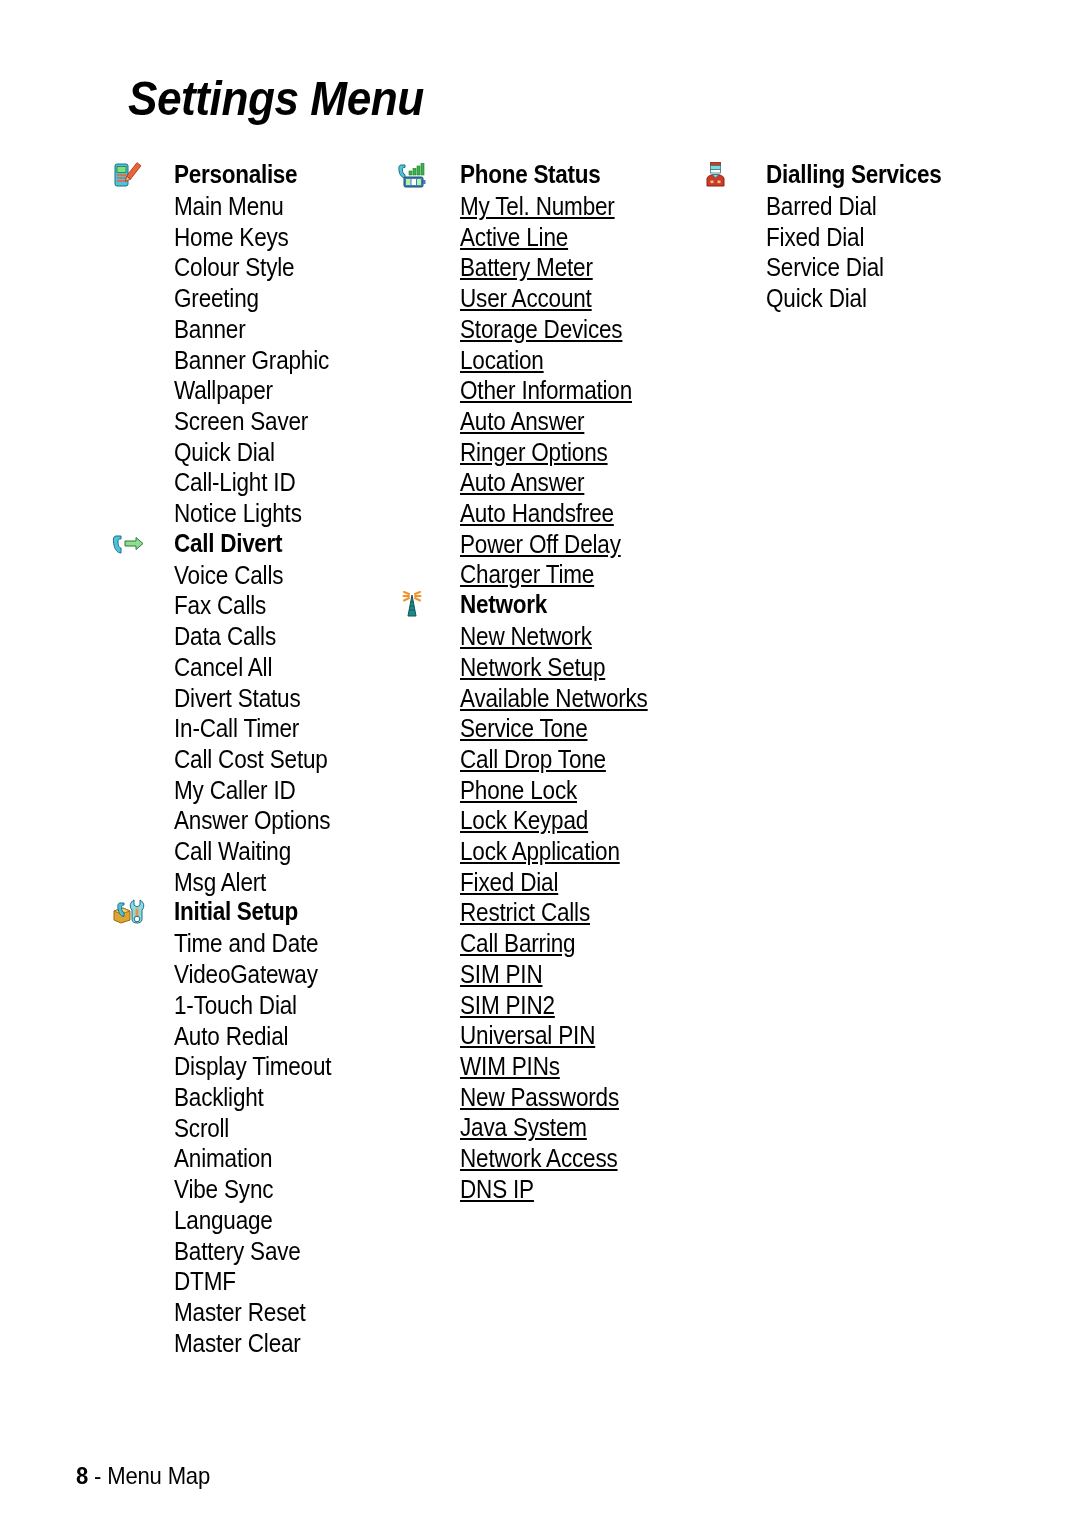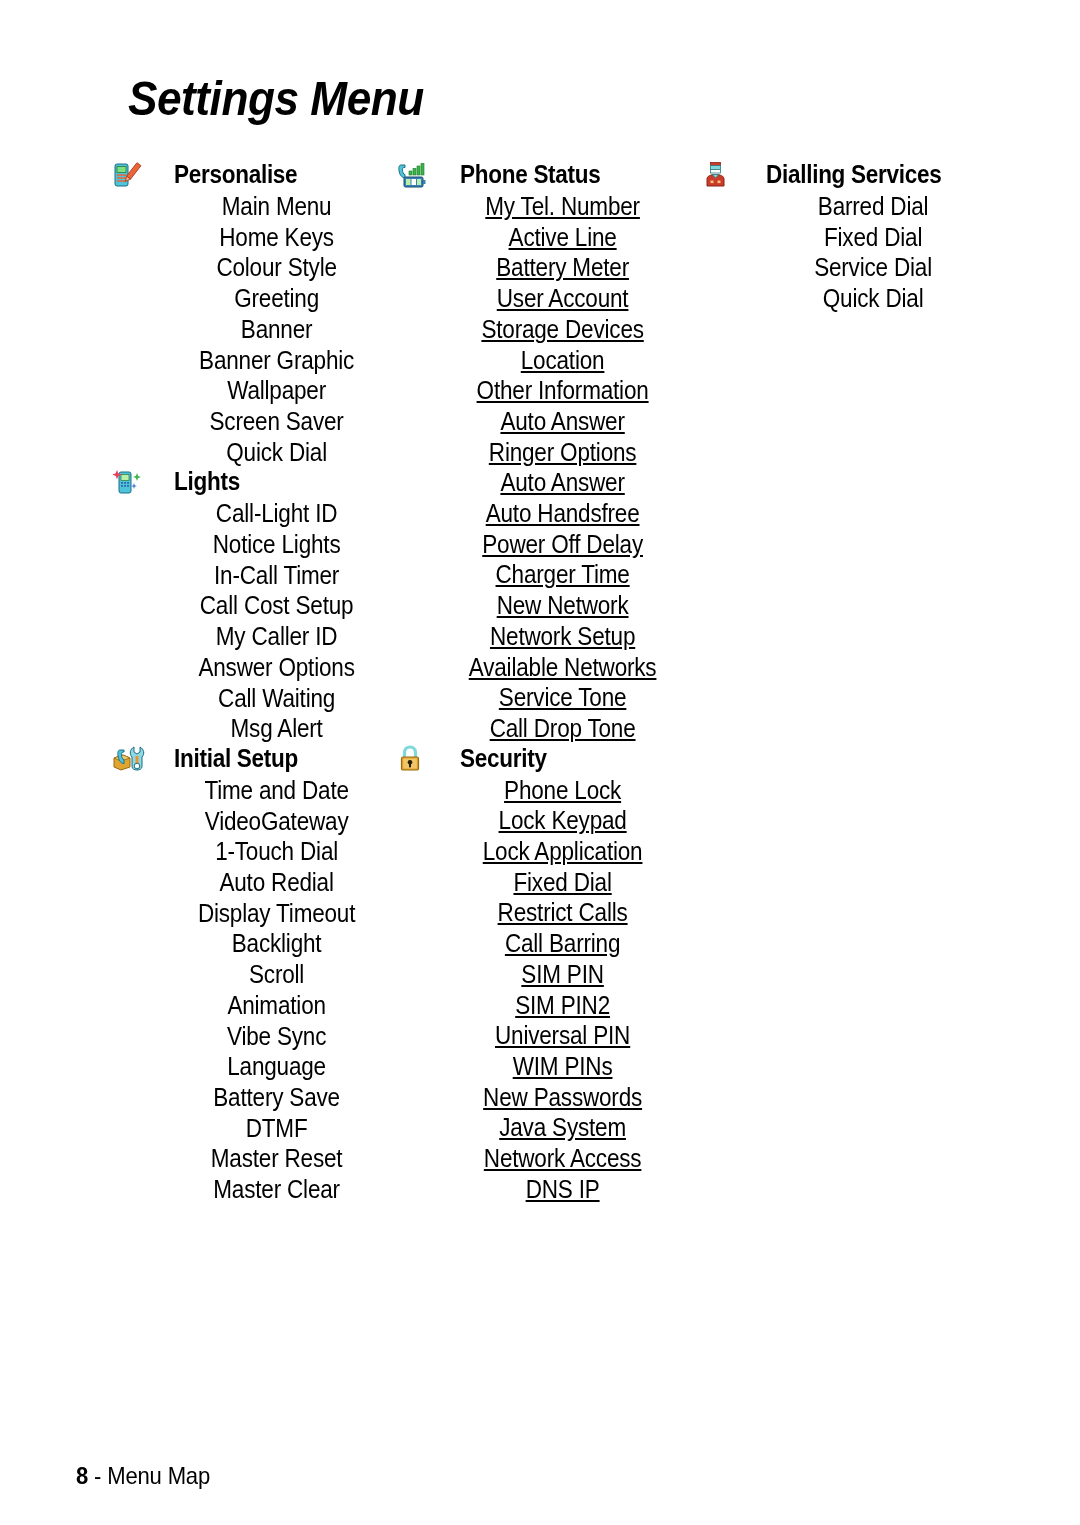--- a/index.html
+++ b/index.html
@@ -41,21 +41,20 @@
   
   #columns {
     position: absolute;
     left: 0;
     top: 160px;
     width: 1080px;
   }
   .column {
     position: absolute;
     top: 0;
-    text-align: center;
   }
   #col-0 { left: 112px; width: 290px; }
   #col-1 { left: 398px; width: 290px; text-decoration: underline; }
   #col-2 { left: 704px; width: 300px; }
 
   .section { position: relative; }
 
   .section-head {
     position: relative;
     height: 31px;
@@ -152,44 +151,40 @@
         <div class="item">Colour Style</div>
         <div class="item">Greeting</div>
         <div class="item">Banner</div>
         <div class="item">Banner Graphic</div>
         <div class="item">Wallpaper</div>
         <div class="item">Screen Saver</div>
         <div class="item">Quick Dial</div>
       </div>
 
       <div class="section">
-        <div class="section-head">
-          <span class="section-icon">
-            <svg width="36" height="28" viewBox="0 0 36 28">
-              <rect x="7" y="4" width="12" height="21" rx="2" fill="#4fc3d9" stroke="#1b6f86" stroke-width="1"></rect>
-              <rect x="9" y="6.5" width="8" height="6" fill="#b8f0a8" stroke="#2a7a3a" stroke-width="0.7"></rect>
-              <g fill="#2d6fae">
-                <rect x="9" y="14" width="2" height="1.8"></rect>
-                  <rect x="12" y="14" width="2" height="1.8"></rect>
-                  <rect x="15" y="14" width="2" height="1.8"></rect>
-                <rect x="9" y="17" width="2" height="1.8"></rect>
-                  <rect x="12" y="17" width="2" height="1.8"></rect>
-                  <rect x="15" y="17" width="2" height="1.8"></rect>
-              </g>
-              <polygon points="5,2 6.3,5.3 9.6,6.6 6.3,7.9 5,11.2 3.7,7.9 0.4,6.6 3.7,5.3" fill="#e8405a"></polygon>
-              <polygon points="25,5 26.1,7.9 29,9 26.1,10.1 25,13 23.9,10.1 21,9 23.9,7.9" fill="#3ab54a"></polygon>
-              <polygon points="22,15 22.8,17.2 25,18 22.8,18.8 22,21 21.2,18.8 19,18 21.2,17.2" fill="#4f7fd0"></polygon>
-            </svg>
-          </span>
-          <span class="section-title">Lights</span>
-        </div>
         <div class="item">Call-Light ID</div>
         <div class="item">Notice Lights</div>
       </div>
 
+      <div class="section">
+        <div class="section-head">
+          <span class="section-icon">
+            <svg width="36" height="28" viewBox="0 0 36 28">
+              <path d="M4 6 C1 6 1 11 2 15 C3 20 6 23 9 23 L9 18 C7 18 6 15 6 12 C6 9 7 9 9 9 L9 6 Z" fill="#4fc3d9" stroke="#1b6f86" stroke-width="1"></path>
+              <path d="M13 11 L24 11 L24 7.5 L31 13.5 L24 19.5 L24 16 L13 16 Z" fill="#8fdd8f" stroke="#2a7a3a" stroke-width="1"></path>
+            </svg>
+          </span>
+          <span class="section-title">Call Divert</span>
+        </div>
+        <div class="item">Voice Calls</div>
+        <div class="item">Fax Calls</div>
+        <div class="item">Data Calls</div>
+        <div class="item">Cancel All</div>
+        <div class="item">Divert Status</div>
+      </div>
 
       <div class="section">
         <div class="item">In-Call Timer</div>
         <div class="item">Call Cost Setup</div>
         <div class="item">My Caller ID</div>
         <div class="item">Answer Options</div>
         <div class="item">Call Waiting</div>
         <div class="item">Msg Alert</div>
       </div>
 
@@ -262,40 +257,49 @@
       </div>
 
       <div class="section">
         <div class="item">Auto Answer</div>
         <div class="item">Auto Handsfree</div>
         <div class="item">Power Off Delay</div>
         <div class="item">Charger Time</div>
       </div>
 
       <div class="section">
+        <div class="section-head">
+          <span class="section-icon">
+            <svg width="36" height="28" viewBox="0 0 36 28">
+              <g stroke="#f0922b" stroke-width="2" stroke-linecap="round">
+                <line x1="11" y1="3" x2="6" y2="1"></line>
+                <line x1="11" y1="5" x2="5.5" y2="5"></line>
+                <line x1="11" y1="7" x2="6" y2="9.5"></line>
+                <line x1="17" y1="3" x2="22" y2="1"></line>
+                <line x1="17" y1="5" x2="22.5" y2="5"></line>
+                <line x1="17" y1="7" x2="22" y2="9.5"></line>
+              </g>
+              <polygon points="14,4 18,25 10,25" fill="#1f8a8a" stroke="#0d5757" stroke-width="1"></polygon>
+              <g stroke="#0d5757" stroke-width="0.9">
+                <line x1="11.3" y1="19" x2="16.7" y2="19"></line>
+                <line x1="12" y1="15" x2="16" y2="15"></line>
+                <line x1="12.6" y1="11" x2="15.4" y2="11"></line>
+              </g>
+            </svg>
+          </span>
+          <span class="section-title">Network</span>
+        </div>
         <div class="item">New Network</div>
         <div class="item">Network Setup</div>
         <div class="item">Available Networks</div>
         <div class="item">Service Tone</div>
         <div class="item">Call Drop Tone</div>
       </div>
 
       <div class="section">
-        <div class="section-head">
-          <span class="section-icon">
-            <svg width="36" height="28" viewBox="0 0 36 28">
-              <path d="M6.5 13 L6.5 8 C6.5 4 9 2 12 2 C15 2 17.5 4 17.5 8 L17.5 13" fill="none" stroke="#7fd9d9" stroke-width="3.2"></path>
-              <rect x="3.5" y="12" width="17" height="13" rx="1.6" fill="#e0a430" stroke="#9a6a10" stroke-width="1.2"></rect>
-              <rect x="5.2" y="13.6" width="13.6" height="9.8" rx="1" fill="#f0c666" stroke="none"></rect>
-              <circle cx="12" cy="17.3" r="2.3" fill="#2a1d05"></circle>
-              <rect x="11" y="17.3" width="2" height="5" fill="#2a1d05"></rect>
-            </svg>
-          </span>
-          <span class="section-title">Security</span>
-        </div>
         <div class="item">Phone Lock</div>
         <div class="item">Lock Keypad</div>
         <div class="item">Lock Application</div>
         <div class="item">Fixed Dial</div>
         <div class="item">Restrict Calls</div>
         <div class="item">Call Barring</div>
         <div class="item">SIM PIN</div>
         <div class="item">SIM PIN2</div>
         <div class="item">Universal PIN</div>
         <div class="item">WIM PINs</div>

